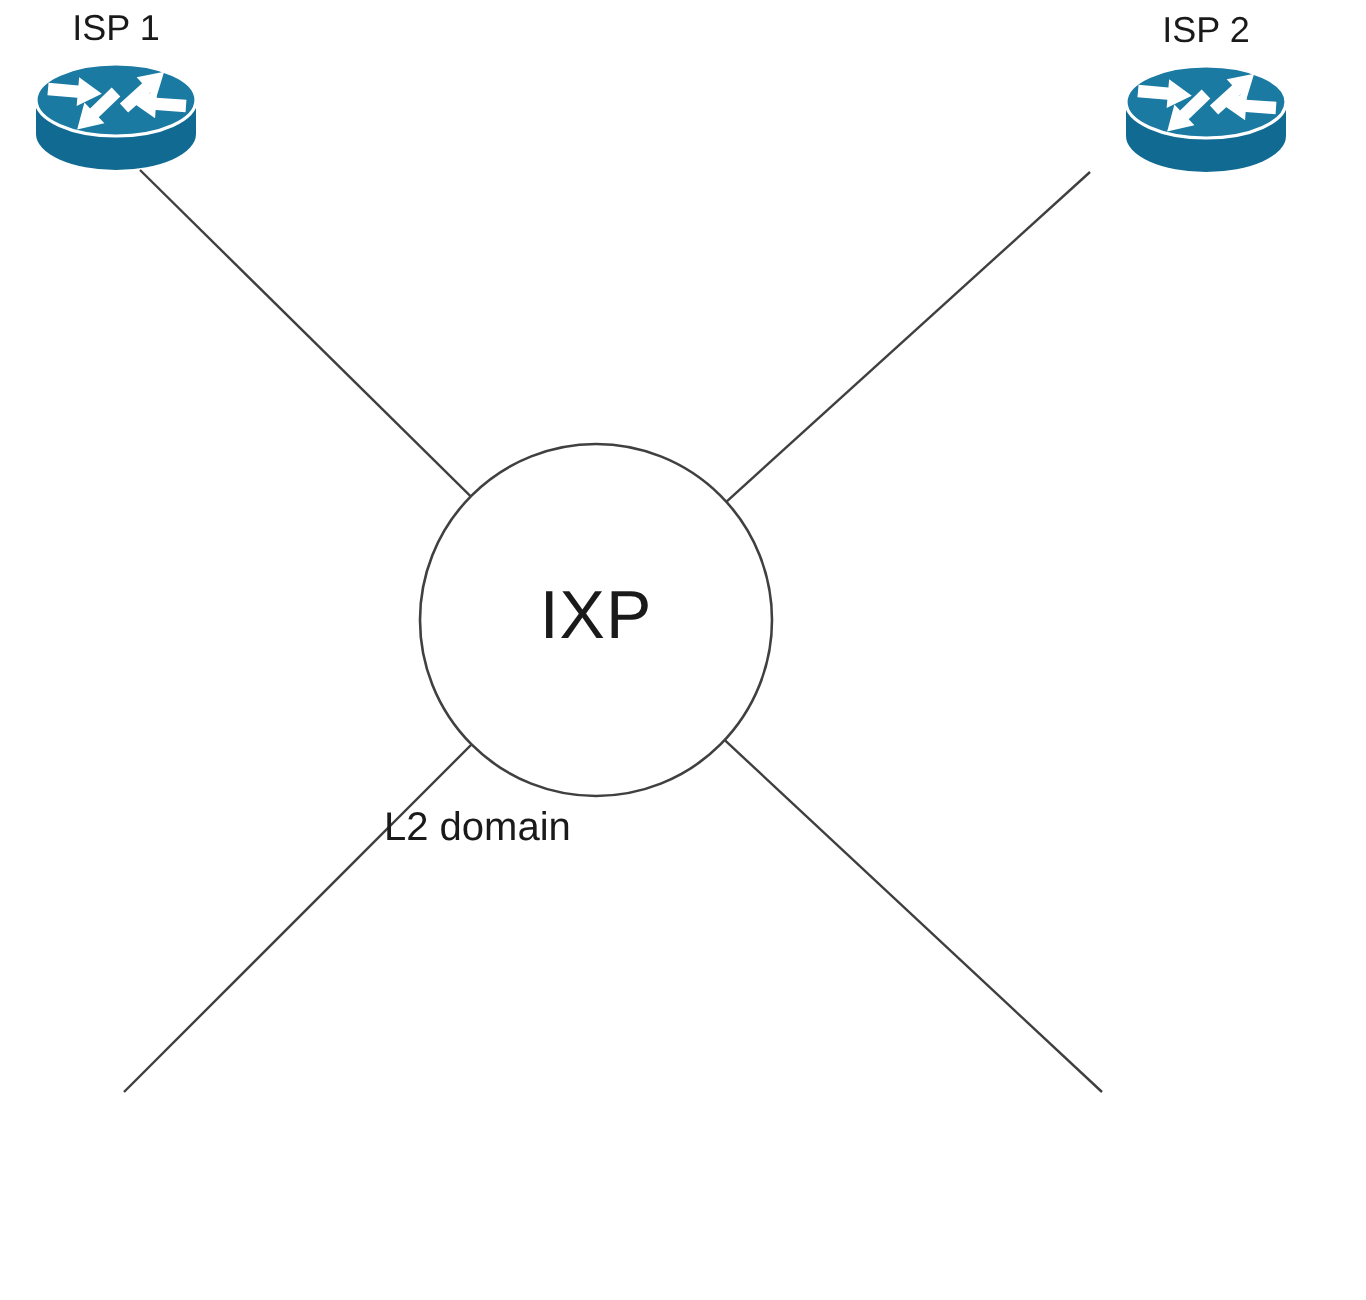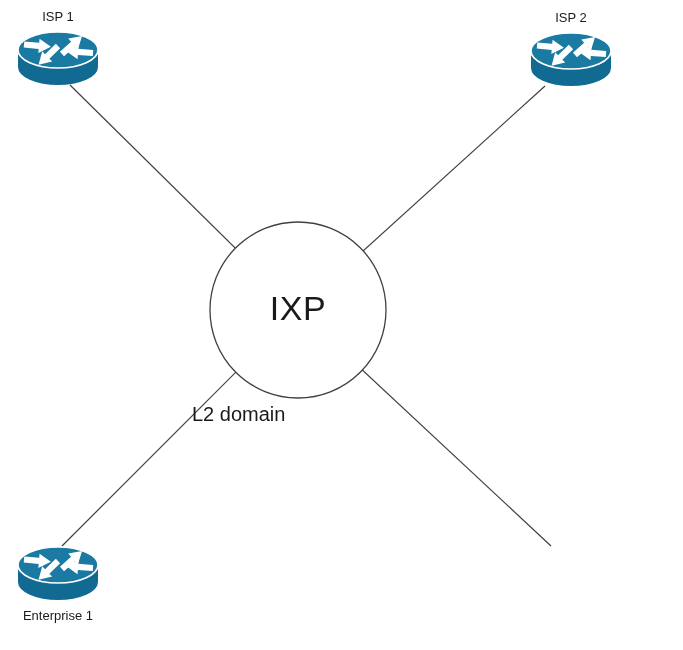--- a/index.html
+++ b/index.html
@@ -58,21 +58,21 @@
     height: 58px;
   }
   .rbody { fill: var(--router_body, #116a92); }
   .rtop  { fill: var(--router_top, #1a7aa2); stroke: #ffffff; stroke-width: 1.6; }
   .rarr  { fill: var(--router_arrow, #ffffff); }
   .node-label {
     position: absolute;
     left: 50%;
     transform: translateX(-50%);
     white-space: nowrap;
-    font-size: 13px;
+    font-size: 18px;
     line-height: 1.15;
     text-align: left;
   }
   .label-top    { bottom: calc(100% + 5px); }
   .label-bottom { top:    calc(100% + 6px); }
 </style>
 </head>
 <body>
 
 <div class="canvas">
@@ -102,28 +102,22 @@
   <div class="ixp-label">IXP</div>
   <div class="l2-label">L2 domain</div>
 
   <div class="node" style="left:16px; top:30px;">
     <svg class="router" viewBox="0 0 84 58">
       <use href="#router-shape"></use>
     </svg>
     <div class="node-label label-top">ISP 1</div>
   </div>
 
-  <div class="node" style="left:529px; top:31px;">
+  <div class="node" style="left:561px; top:31px;">
     <svg class="router" viewBox="0 0 84 58">
       <use href="#router-shape"></use>
     </svg>
     <div class="node-label label-top">ISP 2</div>
   </div>
 
-  <div class="node" style="left:16px; top:545px;">
-    <svg class="router" viewBox="0 0 84 58">
-      <use href="#router-shape"></use>
-    </svg>
-    <div class="node-label label-bottom">Enterprise 1</div>
-  </div>
 
 
 </div>
 
 </body></html>

